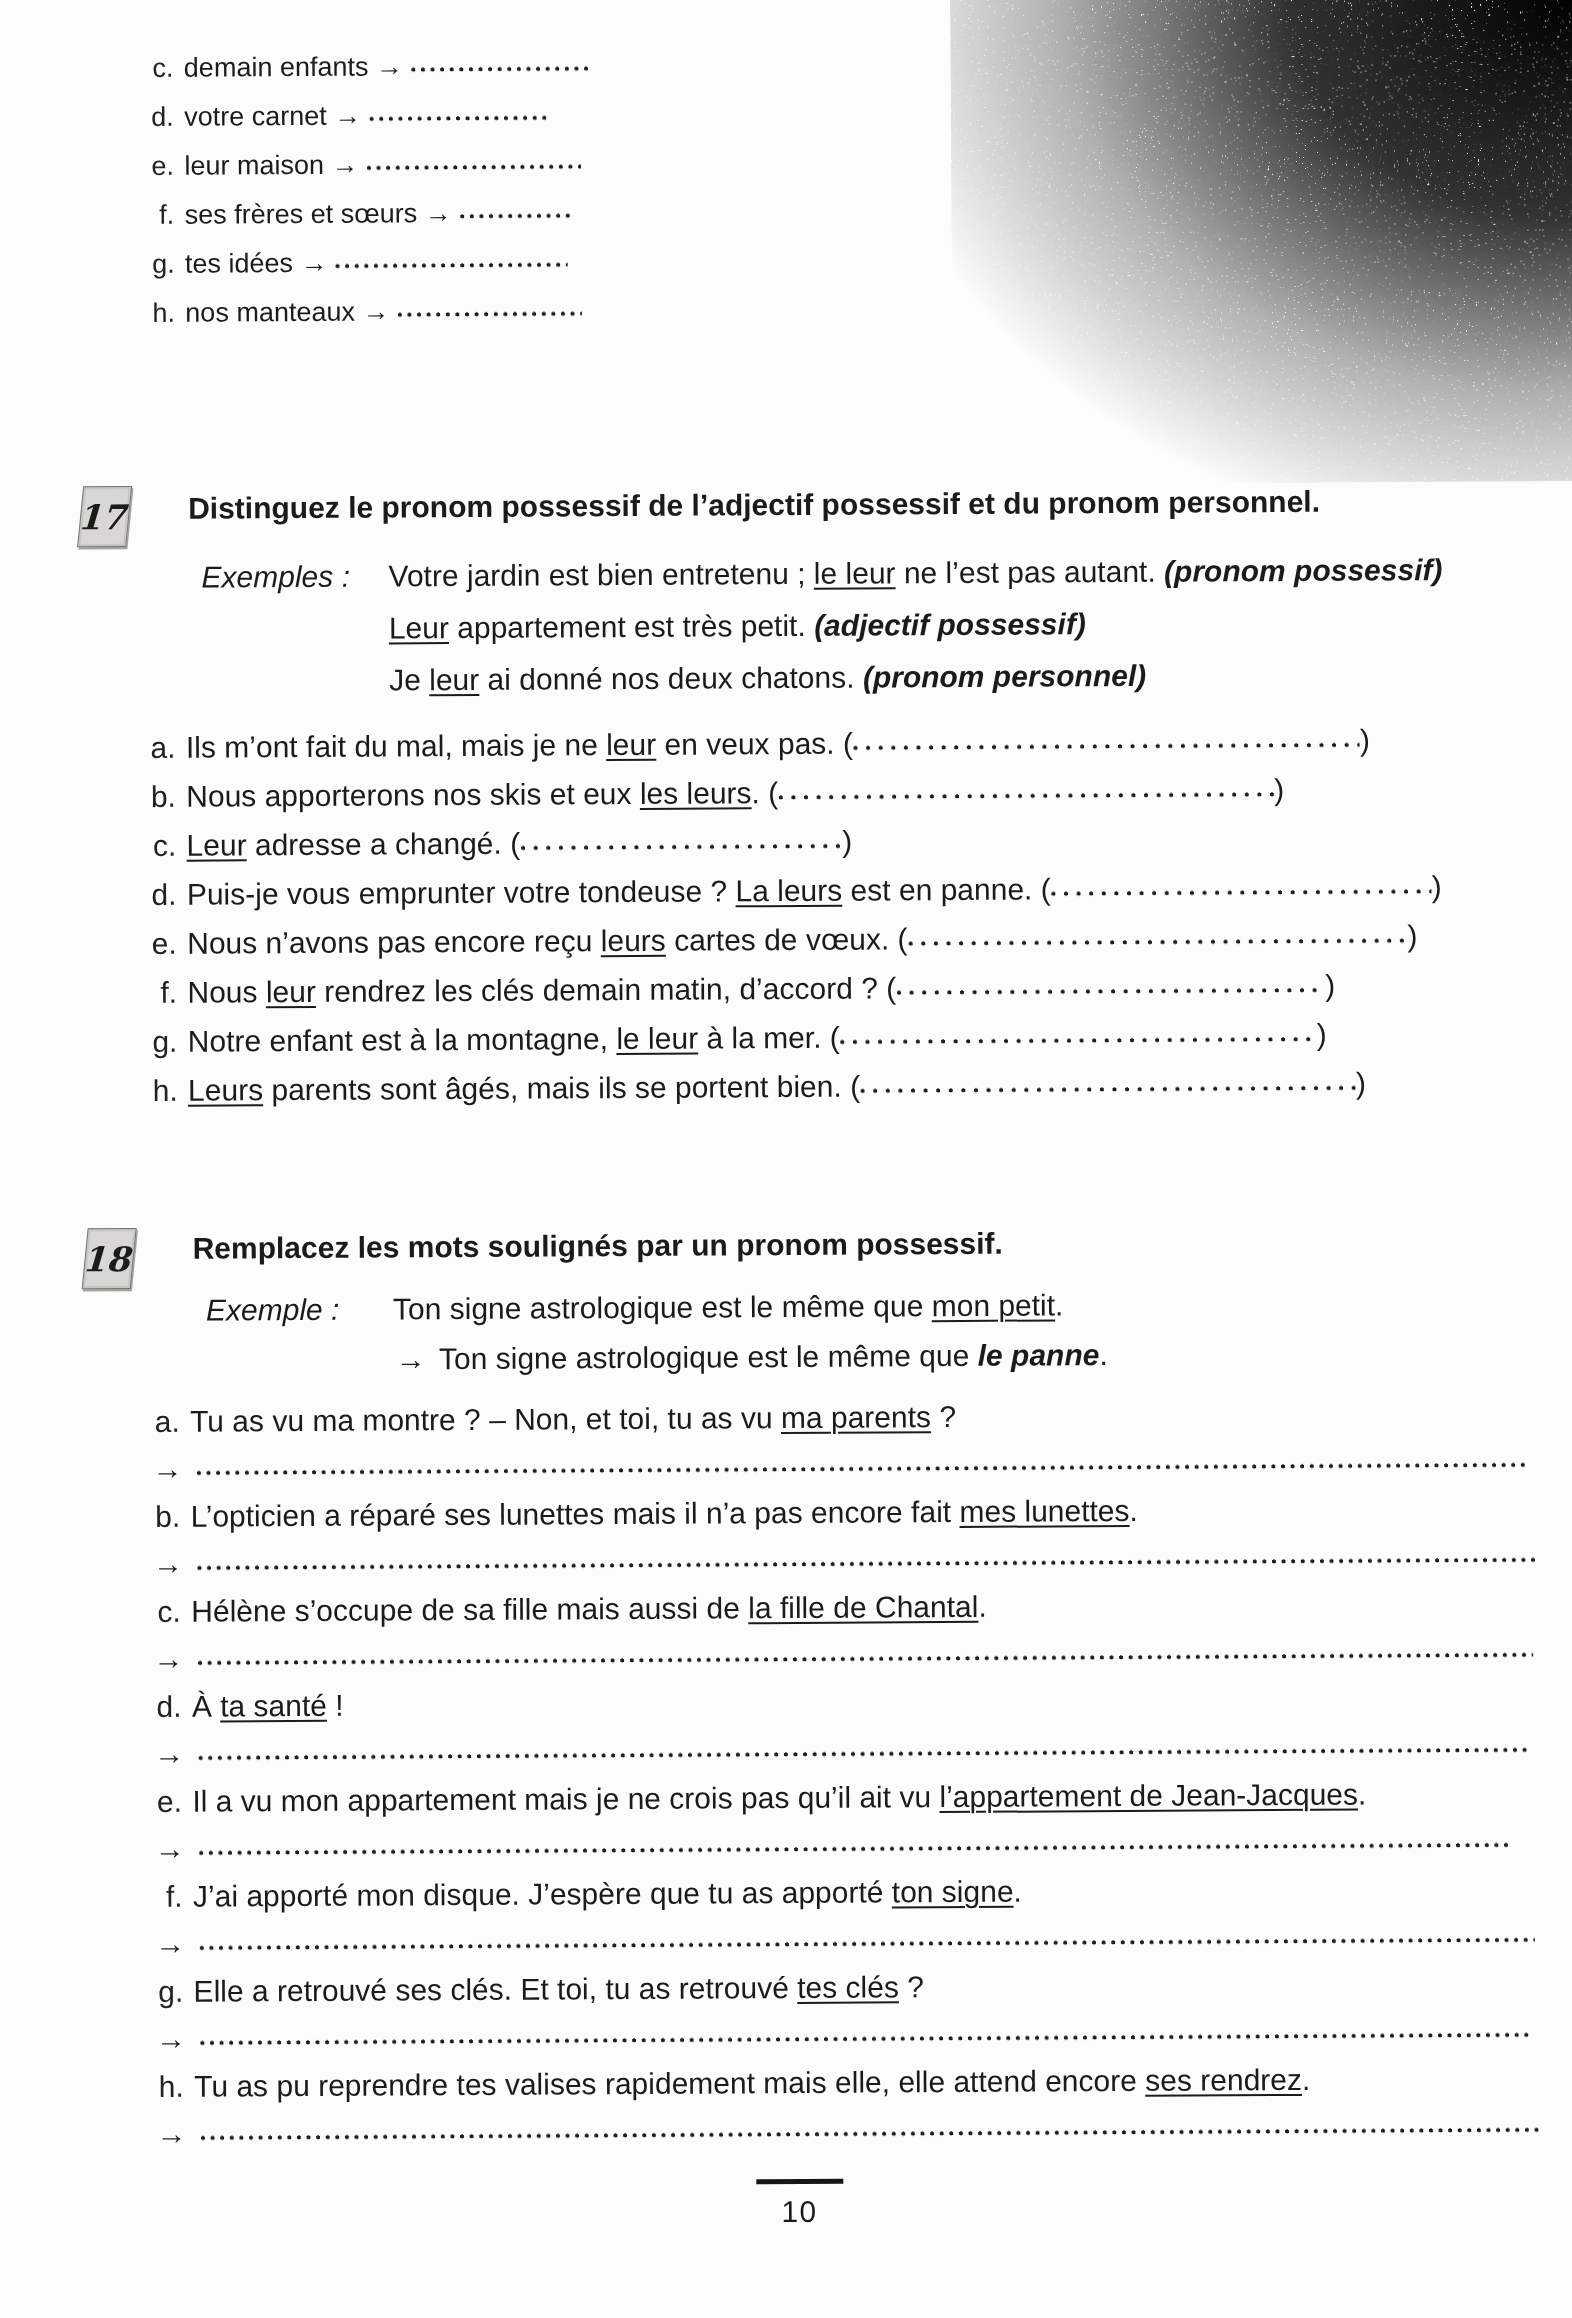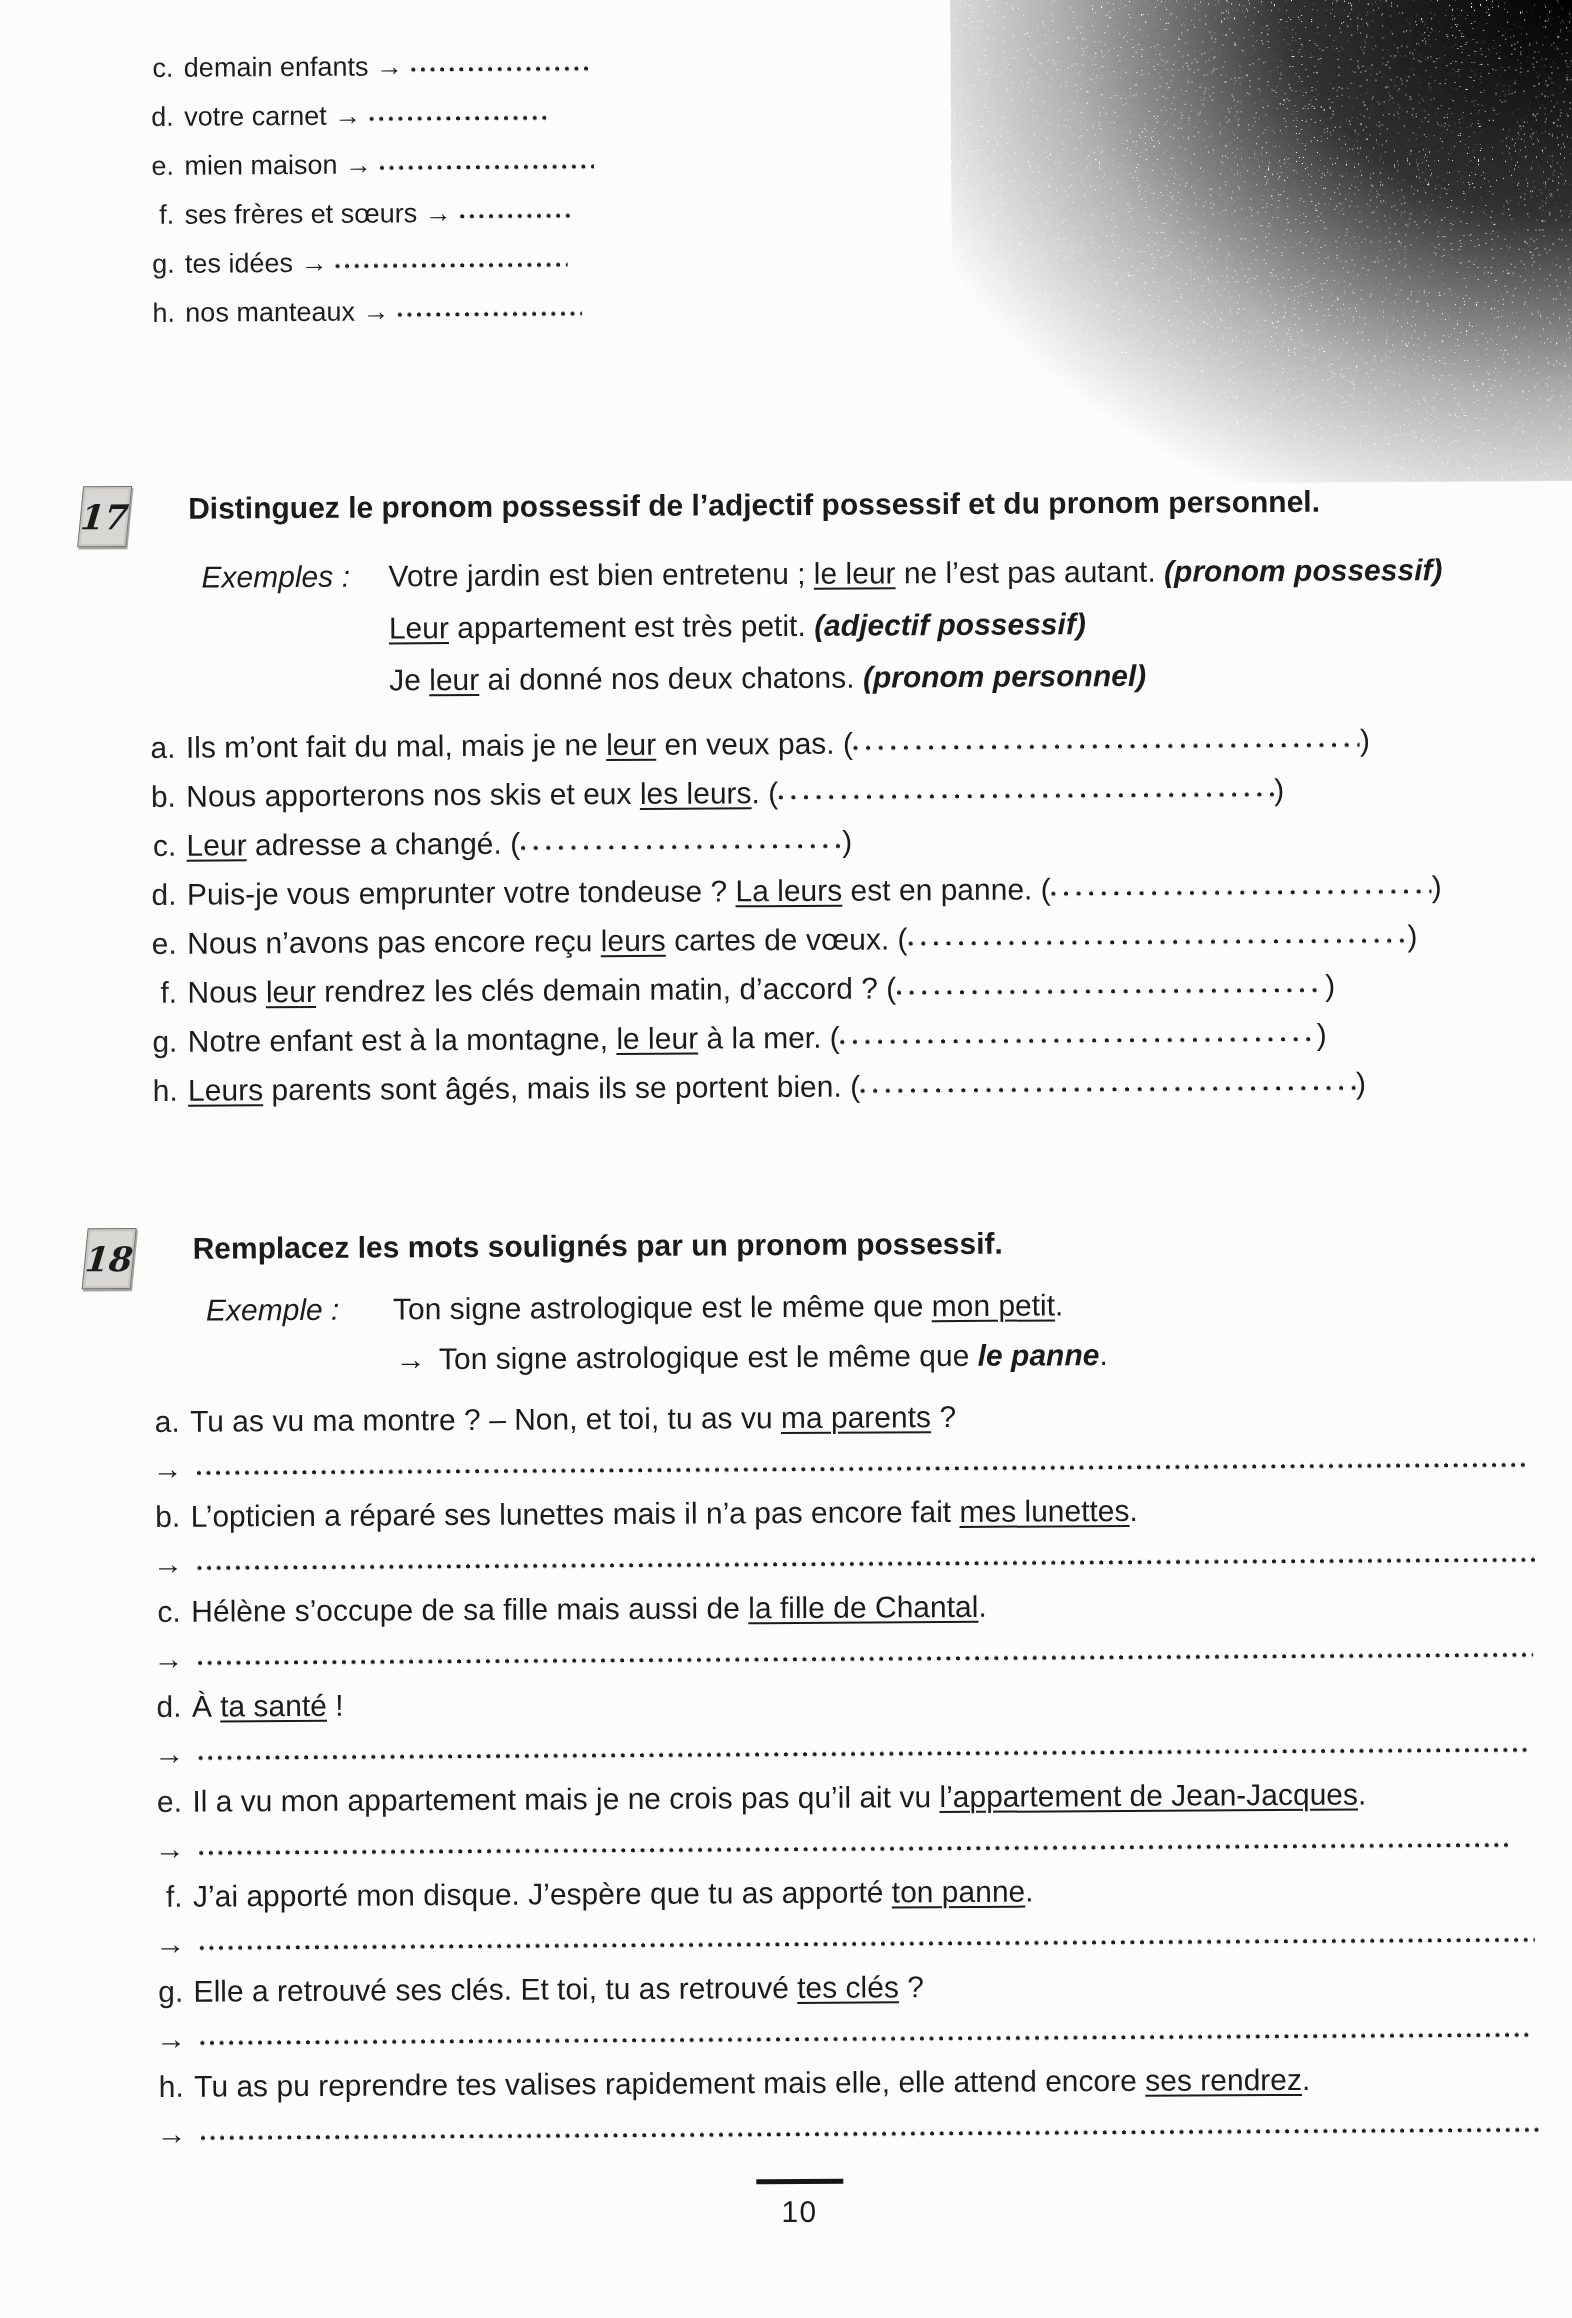--- a/index.html
+++ b/index.html
@@ -87,21 +87,21 @@
   </div>
 
   <div class="top-list">
     <div class="row">
       <span class="letter">c.</span><span>demain enfants</span>&nbsp;<span class="arrow">→</span><span class="dl dl-sm" style="width:181px"></span>
     </div>
     <div class="row">
       <span class="letter">d.</span><span>votre carnet</span>&nbsp;<span class="arrow">→</span><span class="dl dl-sm" style="width:178px"></span>
     </div>
     <div class="row">
-      <span class="letter">e.</span><span>mien maison</span>&nbsp;<span class="arrow">→</span><span class="dl dl-sm" style="width:215px"></span>
+      <span class="letter">e.</span><span>leur maison</span>&nbsp;<span class="arrow">→</span><span class="dl dl-sm" style="width:215px"></span>
     </div>
     <div class="row">
       <span class="letter">f.</span><span>ses frères et sœurs</span>&nbsp;<span class="arrow">→</span><span class="dl dl-sm" style="width:111px"></span>
     </div>
     <div class="row">
       <span class="letter">g.</span><span>tes idées</span>&nbsp;<span class="arrow">→</span><span class="dl dl-sm" style="width:233px"></span>
     </div>
     <div class="row">
       <span class="letter">h.</span><span>nos manteaux</span>&nbsp;<span class="arrow">→</span><span class="dl dl-sm" style="width:185px"></span>
     </div>
@@ -183,21 +183,21 @@
       </div>
       <div class="item">
         <div class="sent"><span class="letter">d.</span><span>À </span><span class="u">ta santé</span><span> !</span></div>
         <div class="ans"><span class="arrow">→</span><span class="dl dl-sm" style="width:1333px"></span></div>
       </div>
       <div class="item">
         <div class="sent"><span class="letter">e.</span><span>Il a vu mon appartement mais je ne crois pas qu’il ait vu </span><span class="u">l’appartement de Jean-Jacques</span><span>.</span></div>
         <div class="ans"><span class="arrow">→</span><span class="dl dl-sm" style="width:1314px"></span></div>
       </div>
       <div class="item">
-        <div class="sent"><span class="letter">f.</span><span>J’ai apporté mon disque. J’espère que tu as apporté </span><span class="u">ton panne</span><span>.</span></div>
+        <div class="sent"><span class="letter">f.</span><span>J’ai apporté mon disque. J’espère que tu as apporté </span><span class="u">ton signe</span><span>.</span></div>
         <div class="ans"><span class="arrow">→</span><span class="dl dl-sm" style="width:1336px"></span></div>
       </div>
       <div class="item">
         <div class="sent"><span class="letter">g.</span><span>Elle a retrouvé ses clés. Et toi, tu as retrouvé </span><span class="u">tes clés</span><span> ?</span></div>
         <div class="ans"><span class="arrow">→</span><span class="dl dl-sm" style="width:1333px"></span></div>
       </div>
       <div class="item">
         <div class="sent"><span class="letter">h.</span><span>Tu as pu reprendre tes valises rapidement mais elle, elle attend encore </span><span class="u">ses rendrez</span><span>.</span></div>
         <div class="ans"><span class="arrow">→</span><span class="dl dl-sm" style="width:1340px"></span></div>
       </div>

